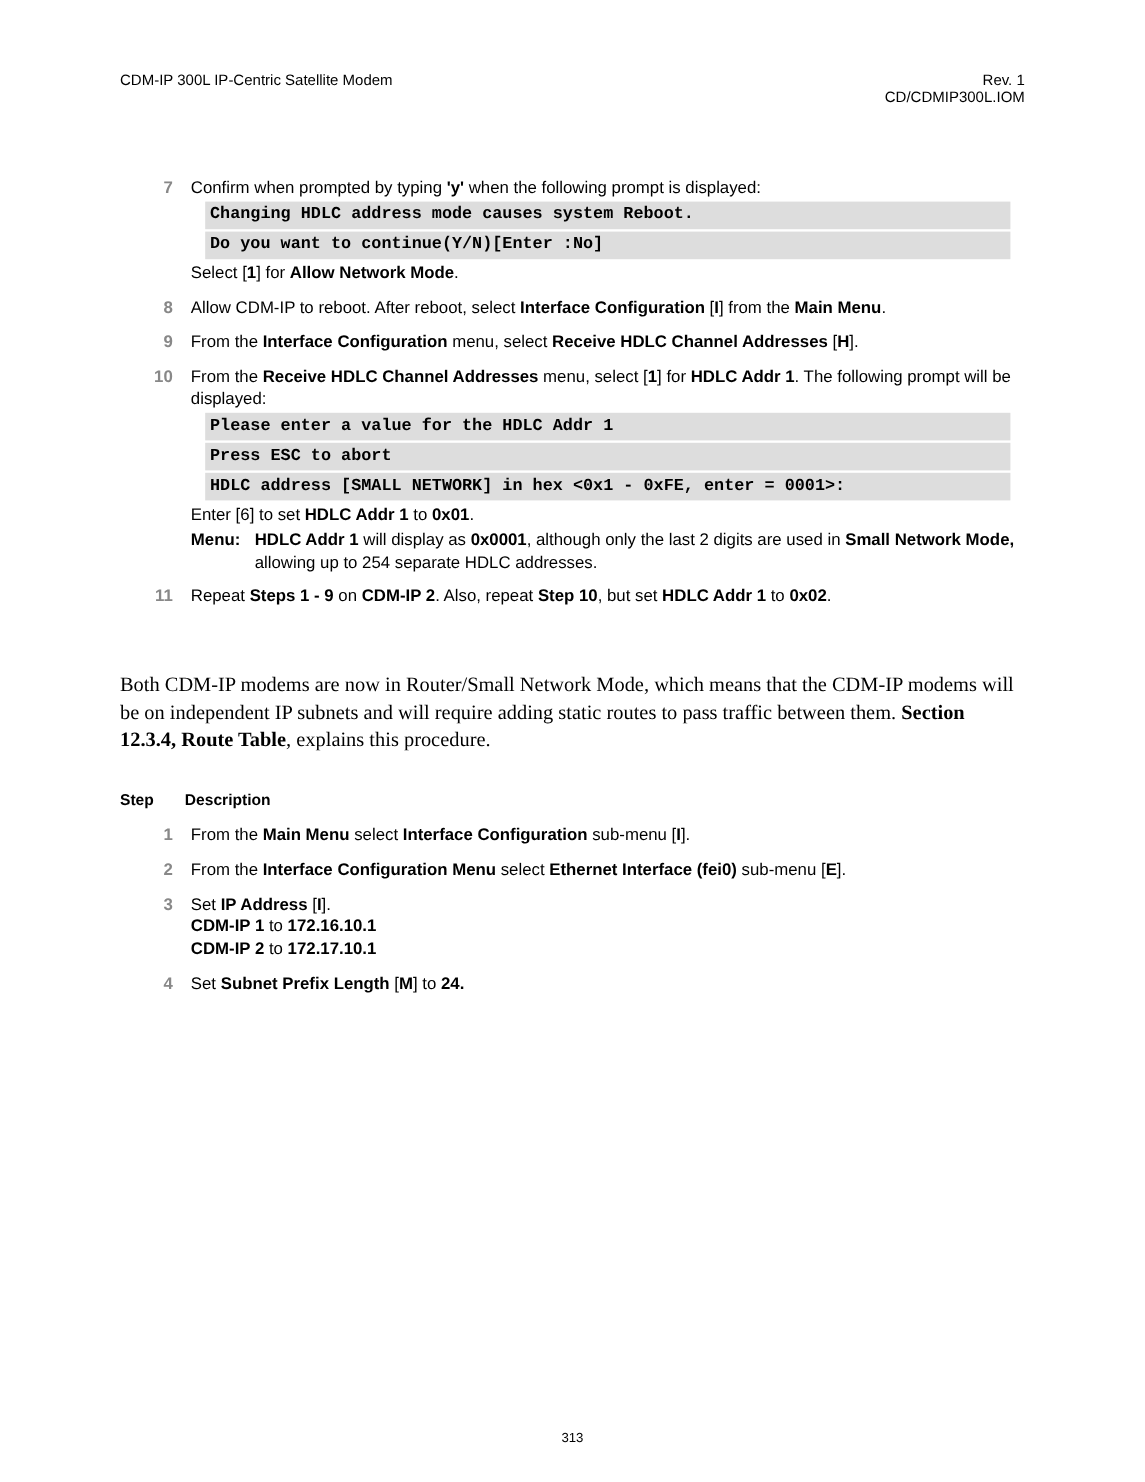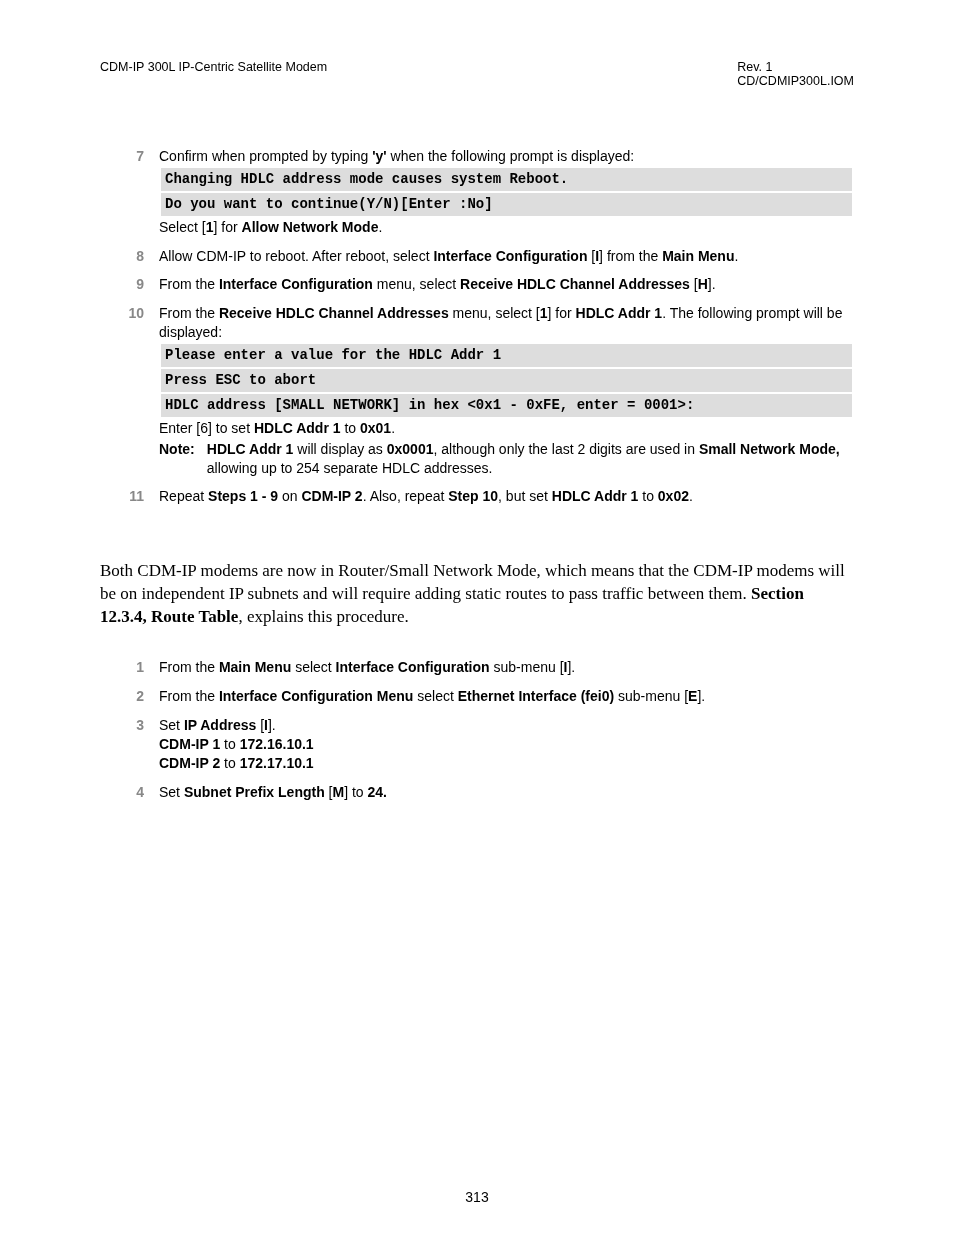--- a/index.html
+++ b/index.html
@@ -15,21 +15,21 @@
     box-sizing: border-box;
     padding: 60px 100px 40px 100px;
     position: relative;
   }
   .header {
     display: flex;
     justify-content: space-between;
     font-size: 12.5px;
     margin-bottom: 55px;
   }
-  .header-right { text-align: left; }
+  .header-right { text-align: right; }
   .steps-table {
     display: table;
     border-collapse: collapse;
     width: 100%;
     font-size: 14px;
     line-height: 1.35;
   }
   .step-row { display: table-row; }
   .step-num {
     display: table-cell;
@@ -44,21 +44,21 @@
     display: table-cell;
     vertical-align: top;
     padding: 4px 0 6px 5px;
   }
   .code {
     font-family: "Courier New", monospace;
     font-weight: bold;
     background: #ddd;
     display: block;
     padding: 2px 4px;
-    margin: 2px 2px;
+    margin: 2px 12px;
     font-size: 14px;
   }
   .note-row {
     display: flex;
     margin-top: 2px;
   }
   .note-label {
     font-weight: bold;
     padding-right: 12px;
     white-space: nowrap;
@@ -87,21 +87,21 @@
     display: table-cell;
     font-weight: bold;
     font-size: 13px;
     padding: 4px 0 6px 0;
   }
   .footer {
     position: absolute;
     bottom: 30px;
     left: 0; right: 0;
     text-align: center;
-    font-size: 14px;
+    font-size: 11px;
   }
   b { font-weight: bold; }
 </style>
 </head>
 <body>
 
 <div class="page">
 
   <div class="header">
     <div>CDM-IP 300L IP-Centric Satellite Modem</div>
@@ -143,21 +143,21 @@
       <div class="step-num gray">10</div>
       <div class="step-body">
         <span>From the </span><b>Receive HDLC Channel Addresses</b><span> menu, select [</span><b>1</b><span>] for </span><b>HDLC Addr 1</b><span>. The following prompt will be displayed:</span>
         <span class="code">Please enter a value for the HDLC Addr 1</span>
         <span class="code">Press ESC to abort</span>
         <span class="code">HDLC address [SMALL NETWORK] in hex &lt;0x1 - 0xFE, enter = 0001&gt;:</span>
         <div>
           <span>Enter [6] to set </span><b>HDLC Addr 1</b><span> to </span><b>0x01</b><span>.</span>
         </div>
         <div class="note-row">
-          <div class="note-label">Note:</div>
+          <div class="note-label">Menu:</div>
           <div>
             <b>HDLC Addr 1</b><span> will display as </span><b>0x0001</b><span>, although only the last 2 digits are used in </span><b>Small Network Mode,</b><span> allowing up to 254 separate HDLC addresses.</span>
           </div>
         </div>
       </div>
     </div>
 
     <div class="step-row">
       <div class="step-num gray">11</div>
       <div class="step-body">
@@ -166,20 +166,24 @@
     </div>
 
   </div>
 
   <div class="body-text">
     <span>Both CDM-IP modems are now in Router/Small Network Mode, which means that the CDM-IP modems will be on independent IP subnets and will require adding static routes to pass traffic between them. </span><b>Section 12.3.4, Route Table</b><span>, explains this procedure.</span>
   </div>
 
 
   <div class="steps-table">
+    <div class="th-row">
+      <div class="th-step">Step</div>
+      <div class="th-desc">Description</div>
+    </div>
 
     <div class="step-row">
       <div class="step-num gray">1</div>
       <div class="step-body">
         <span>From the </span><b>Main Menu</b><span> select </span><b>Interface Configuration</b><span> sub-menu [</span><b>I</b><span>].</span>
       </div>
     </div>
 
     <div class="step-row">
       <div class="step-num gray">2</div>

